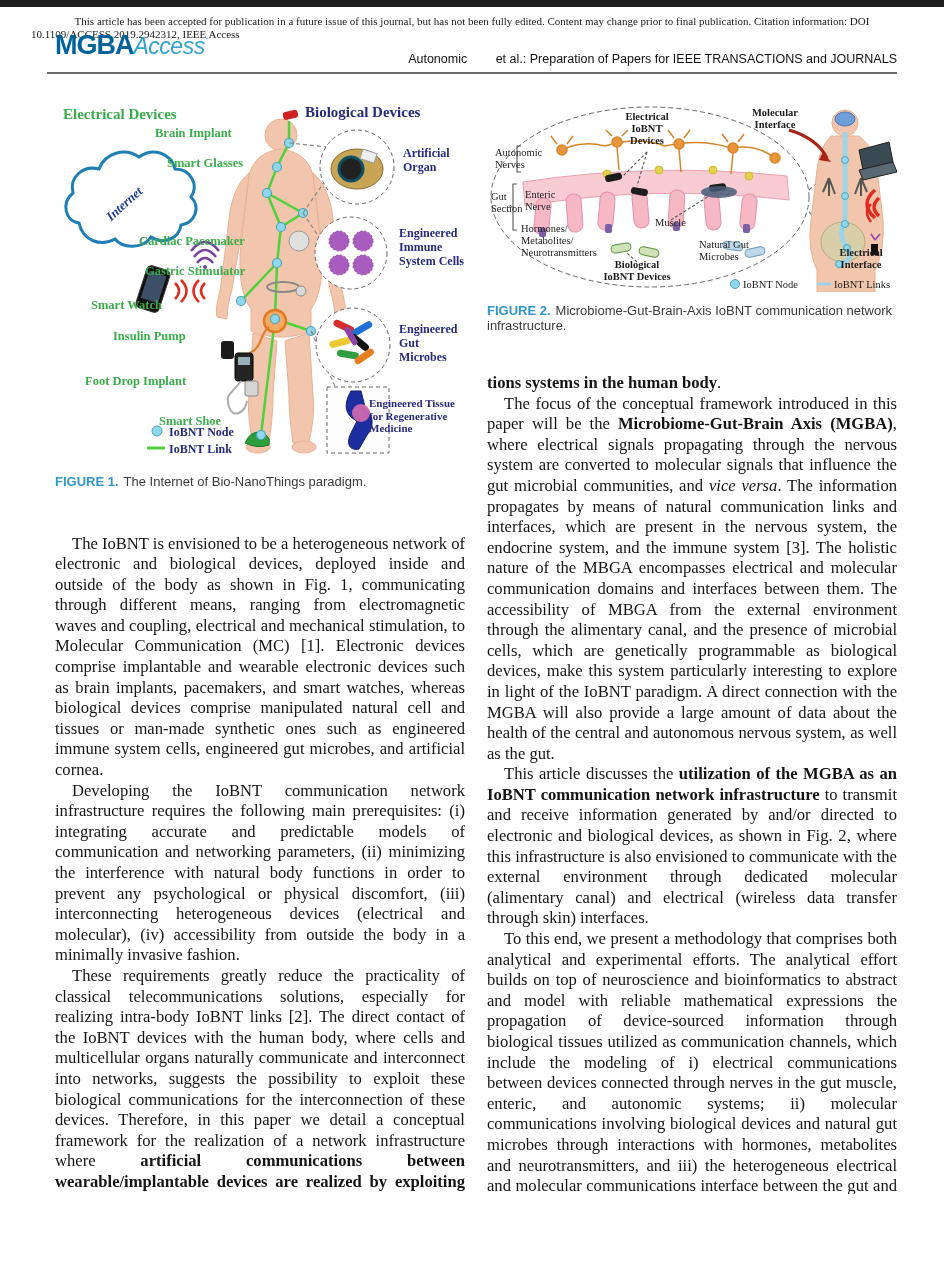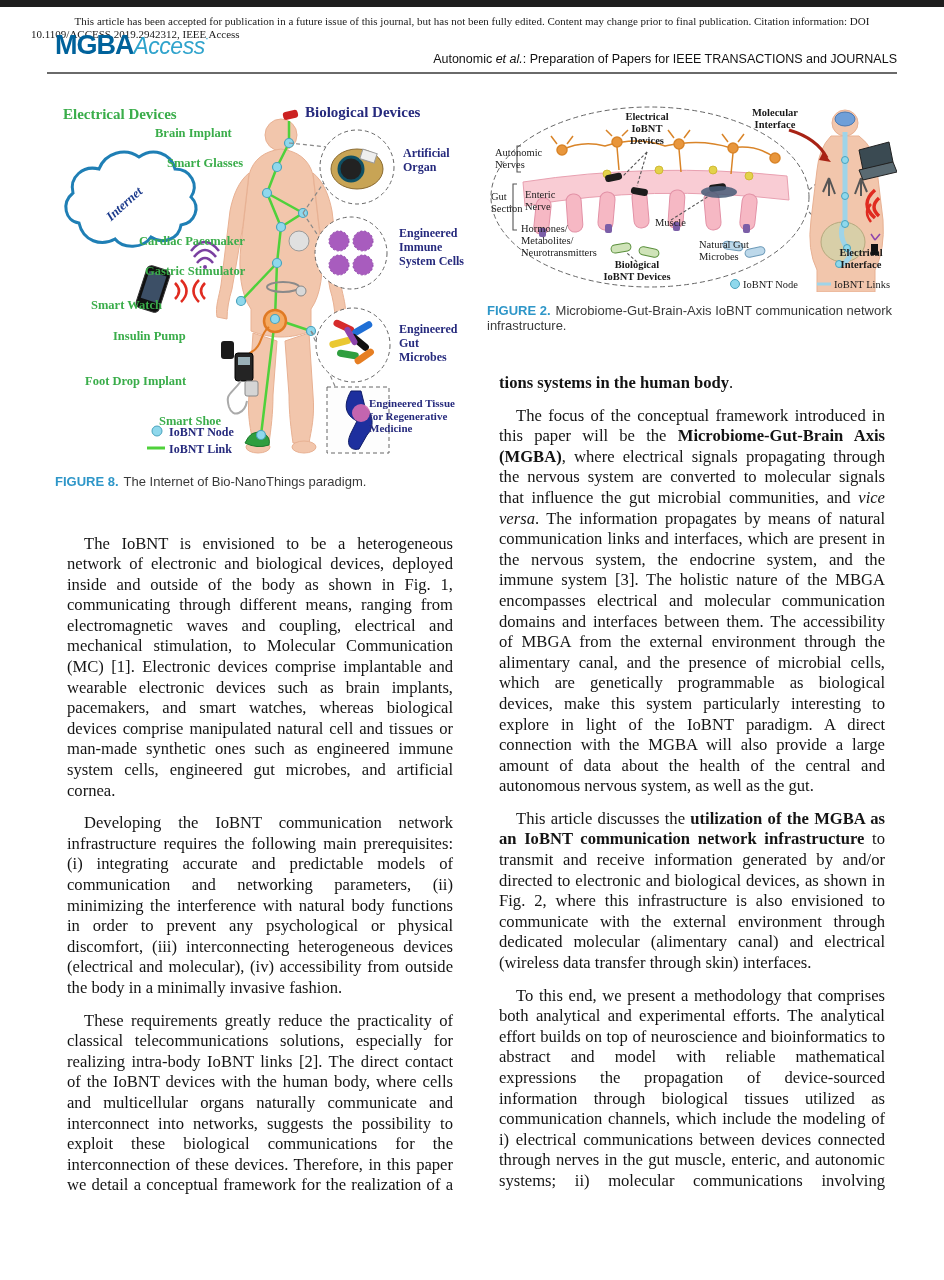--- a/index.html
+++ b/index.html
@@ -9,30 +9,30 @@
   .disclaimer{position:absolute;left:42px;top:14px;width:860px;text-align:center;
         font-size:11px;line-height:14px;color:#1a1a1a;}
   .disclaimer2{position:absolute;left:31px;top:28px;width:860px;text-align:left;
         font-size:11px;color:#1a1a1a;}
   .logo{position:absolute;left:55px;top:30px;font-family:"Liberation Sans",sans-serif;}
   .logo .ieee{font-weight:bold;font-size:27px;color:#00629b;letter-spacing:-1px;}
   .logo .access{font-style:italic;font-size:23px;color:#2fa3cc;letter-spacing:-0.5px;}
   .logo .mark{font-size:13px;color:#2fa3cc;vertical-align:top;}
   .runhead{position:absolute;right:47px;top:52px;font-family:"Liberation Sans",sans-serif;
         font-size:12.5px;color:#111;}
-  .runhead .etal{font-style:italic;}
+  .runhead .etal{margin-left:25px;}
   .headrule{position:absolute;left:47px;top:72px;width:850px;border-top:2px solid #6a6a6a;}
   .col-left{position:absolute;left:55px;top:95px;width:410px;}
   .col-right{position:absolute;left:487px;top:100px;width:410px;}
   .fig-caption{font-family:"Liberation Sans",sans-serif;font-size:13px;line-height:14.5px;
         color:#3a3a3a;margin-top:8px;}
   .cap-label{color:#2e96c8;font-weight:bold;margin-right:5px;}
   .col-text{margin-top:44px;font-size:16.6px;line-height:20.6px;text-align:justify;}
   .col-right .col-text{margin-top:40px;}
-  .col-text p{margin:12px;}
+  .col-text p{margin:0;}
   .col-text p.indent{text-indent:17px;}
   .bold{font-weight:bold;}
   .italic{font-style:italic;}
   .footer-left{position:absolute;left:55px;top:1210px;font-family:"Liberation Sans",sans-serif;
         font-size:12px;color:#222;}
   .footer-right{position:absolute;right:47px;top:1254px;font-family:"Liberation Sans",sans-serif;
         font-size:12px;color:#701a75;text-decoration:underline;}
   .license{position:absolute;left:42px;top:1258px;width:860px;text-align:center;
         font-size:11.5px;color:#111;}
   svg text{font-family:"Liberation Serif",serif;}
@@ -194,21 +194,21 @@
 
       <g>
         <circle cx="102" cy="336" r="5" fill="#8fd8ec" stroke="#4aa3bd"></circle>
         <text class="lblB" x="114" y="341">IoBNT Node</text>
         <line x1="92" y1="353" x2="110" y2="353" stroke="#4fd13b" stroke-width="3"></line>
         <text class="lblB" x="114" y="358">IoBNT Link</text>
       </g>
     </svg>
 
     <div class="fig-caption">
-      <span class="cap-label">FIGURE 8.</span><span>The Internet of Bio-NanoThings paradigm.</span>
+      <span class="cap-label">FIGURE 1.</span><span>The Internet of Bio-NanoThings paradigm.</span>
     </div>
 
     <div class="col-text">
         <p class="para indent"><span>The IoBNT is envisioned to be a heterogeneous network of electronic and biological devices, deployed inside and outside of the body as shown in Fig. 1, communicating through different means, ranging from electromagnetic waves and coupling, electrical and mechanical stimulation, to Molecular Communication (MC) [1]. Electronic devices comprise implantable and wearable electronic devices such as brain implants, pacemakers, and smart watches, whereas biological devices comprise manipulated natural cell and tissues or man-made synthetic ones such as engineered immune system cells, engineered gut microbes, and artificial cornea.</span></p>
         <p class="para indent"><span>Developing the IoBNT communication network infrastructure requires the following main prerequisites: (i) integrating accurate and predictable models of communication and networking parameters, (ii) minimizing the interference with natural body functions in order to prevent any psychological or physical discomfort, (iii) interconnecting heterogeneous devices (electrical and molecular), (iv) accessibility from outside the body in a minimally invasive fashion.</span></p>
         <p class="para indent"><span>These requirements greatly reduce the practicality of classical telecommunications solutions, especially for realizing intra-body IoBNT links [2]. The direct contact of the IoBNT devices with the human body, where cells and multicellular organs naturally communicate and interconnect into networks, suggests the possibility to exploit these biological communications for the interconnection of these devices. Therefore, in this paper we detail a conceptual framework for the realization of a network infrastructure where </span><span class="bold">artificial communications between wearable/implantable devices are realized by exploiting natural biological communica-</span></p>
       </div>
   </div>
 
   <div class="col-right">

